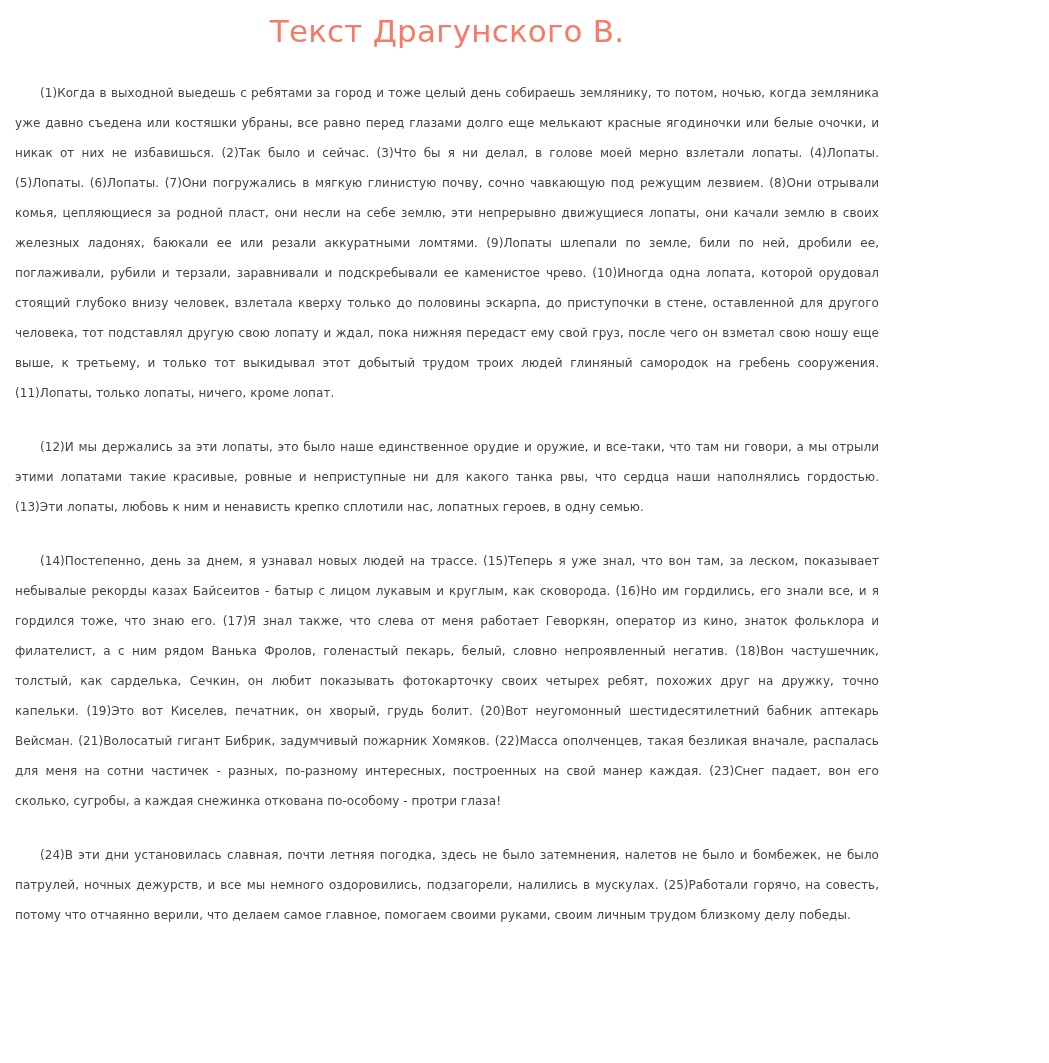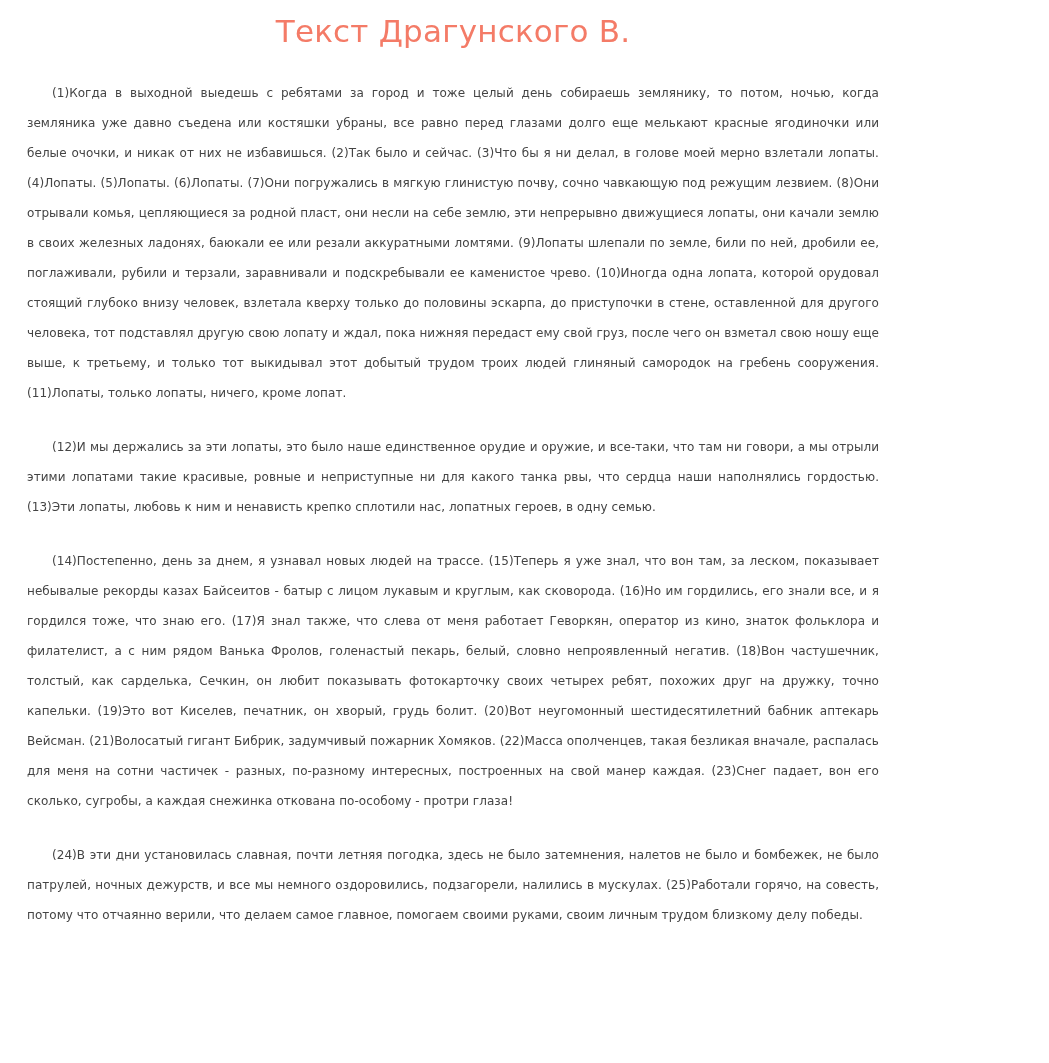--- a/index.html
+++ b/index.html
@@ -8,21 +8,21 @@
     background: #ffffff;
   }
   body {
     width: 1049px;
     height: 1063px;
     overflow: hidden;
     font-family: "DejaVu Sans", "Liberation Sans", sans-serif;
     color: #444444;
   }
   .page {
-    padding: 0 14px 0 27px;
+    padding: 0 14px 0 15px;
     box-sizing: border-box;
     width: 893px;
   }
   h1.title {
     margin: 0;
     padding-top: 9px;
     height: 48px;
     text-align: center;
     font-weight: normal;
     font-size: 31px;

